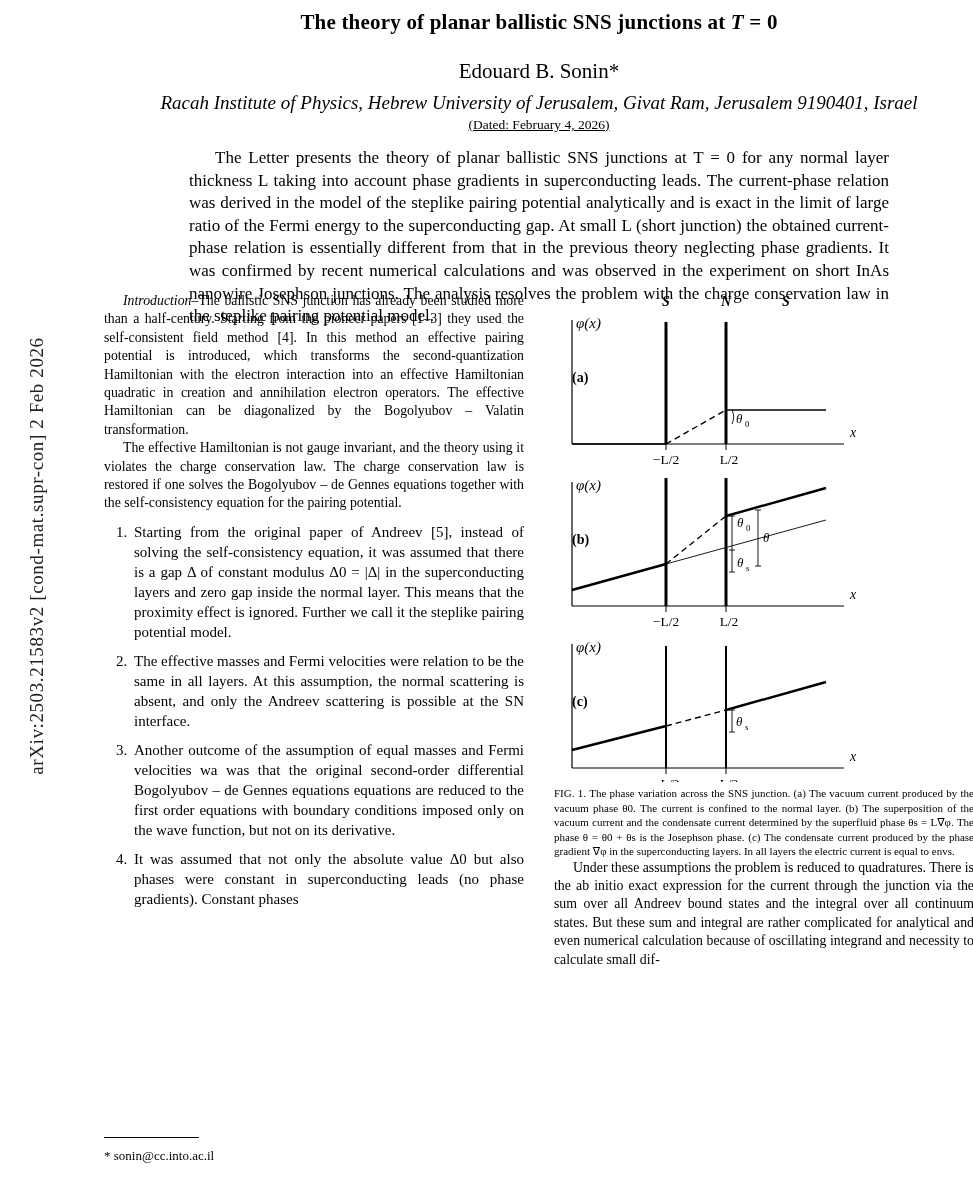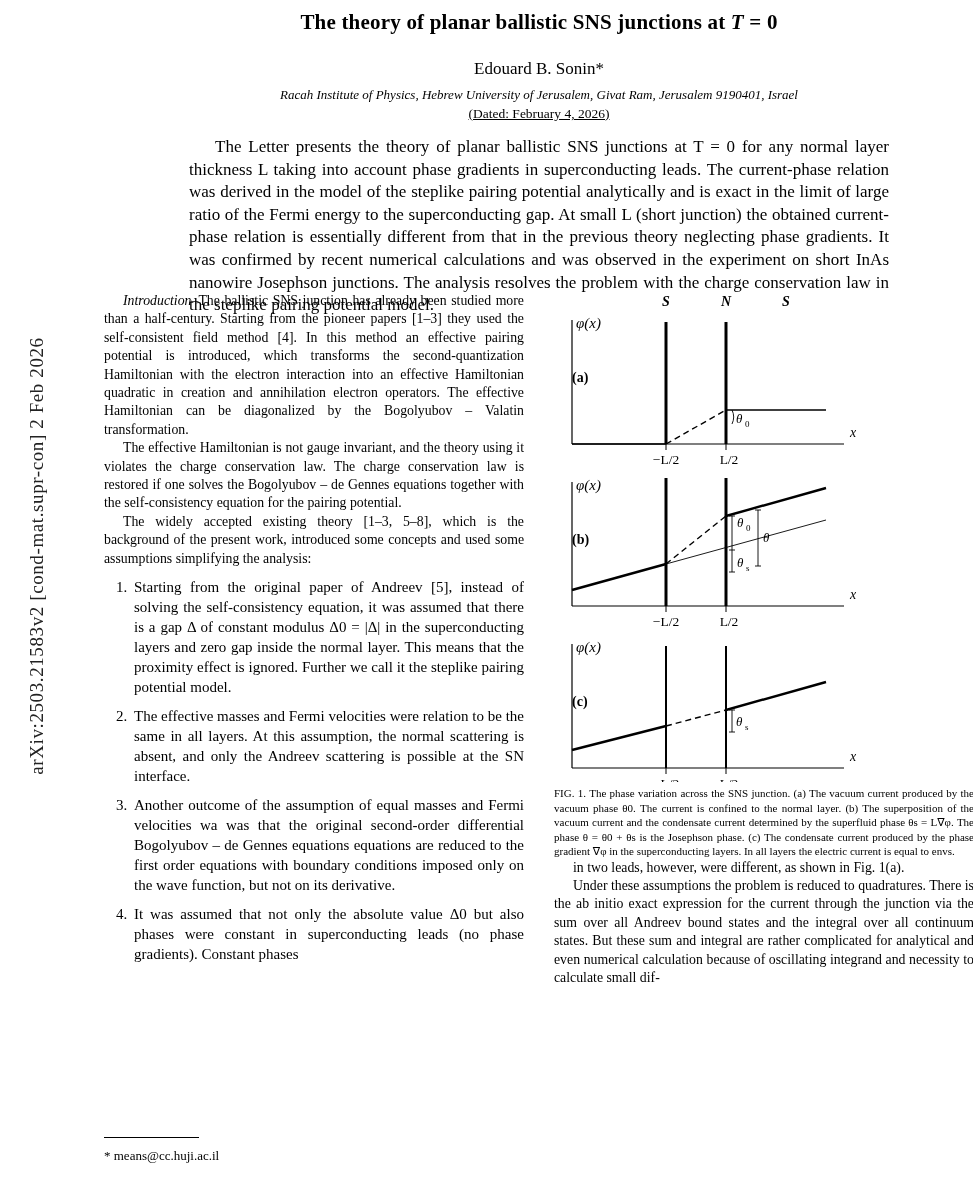--- a/index.html
+++ b/index.html
@@ -44,26 +44,26 @@
   }
   .title {
     text-align: center;
     font-size: 21px;
     font-weight: bold;
     margin-top: 10px;
     letter-spacing: 0.2px;
   }
   .author {
     text-align: center;
-    font-size: 17px;
+    font-size: 21px;
     margin-top: 24px;
   }
   .affil {
     text-align: center;
-    font-size: 13px;
+    font-size: 19px;
     font-style: italic;
     margin-top: 8px;
   }
   .dated {
     text-align: center;
     font-size: 13.5px;
     margin-top: 3px;
     text-decoration: underline;
   }
   .abstract {
@@ -159,31 +159,30 @@
     <div class="affil">Racah Institute of Physics, Hebrew University of Jerusalem, Givat Ram, Jerusalem 9190401, Israel</div>
     <div class="dated">(Dated: February 4, 2026)</div>
 
     <div class="abstract">The Letter presents the theory of planar ballistic SNS junctions at T = 0 for any normal layer thickness L taking into account phase gradients in superconducting leads. The current-phase relation was derived in the model of the steplike pairing potential analytically and is exact in the limit of large ratio of the Fermi energy to the superconducting gap. At small L (short junction) the obtained current-phase relation is essentially different from that in the previous theory neglecting phase gradients. It was confirmed by recent numerical calculations and was observed in the experiment on short InAs nanowire Josephson junctions. The analysis resolves the problem with the charge conservation law in the steplike pairing potential model.</div>
 
     <div class="columns">
 
       <div class="col left">
         <p class="first"><span class="it">Introduction–</span><span>The ballistic SNS junction has already been studied more than a half-century. Starting from the pioneer papers [1–3] they used the self-consistent field method [4]. In this method an effective pairing potential is introduced, which transforms the second-quantization Hamiltonian with the electron interaction into an effective Hamiltonian quadratic in creation and annihilation electron operators. The effective Hamiltonian can be diagonalized by the Bogolyubov – Valatin transformation.</span></p>
         <p>The effective Hamiltonian is not gauge invariant, and the theory using it violates the charge conservation law. The charge conservation law is restored if one solves the Bogolyubov – de Gennes equations together with the self-consistency equation for the pairing potential.</p>
-        <p>The widely accepted existing theory [1–3, 5–8], which is the background of the present work, introduced some concepts and used some assumptions simplifying the analysis:</p>
 
         <ol class="assump">
           <li>Starting from the original paper of Andreev [5], instead of solving the self-consistency equation, it was assumed that there is a gap Δ of constant modulus Δ0 = |Δ| in the superconducting layers and zero gap inside the normal layer. This means that the proximity effect is ignored. Further we call it the steplike pairing potential model.</li>
           <li>The effective masses and Fermi velocities were relation to be the same in all layers. At this assumption, the normal scattering is absent, and only the Andreev scattering is possible at the SN interface.</li>
           <li>Another outcome of the assumption of equal masses and Fermi velocities wa was that the original second-order differential Bogolyubov – de Gennes equations equations are reduced to the first order equations with boundary conditions imposed only on the wave function, but not on its derivative.</li>
           <li>It was assumed that not only the absolute value Δ0 but also phases were constant in superconducting leads (no phase gradients). Constant phases</li>
         </ol>
 
         <div class="footnote-rule"></div>
-        <div class="footnote">* means@cc.huji.ac.il</div>
+        <div class="footnote">* sonin@cc.into.ac.il</div>
       </div>
 
       <div class="col right">
 
         <div class="figure">
           <svg width="420" height="490" viewBox="0 0 420 490" xmlns="http://www.w3.org/2000/svg">
 
             <text x="112" y="14" font-family="Liberation Serif, serif" font-size="14" font-style="italic" font-weight="bold" text-anchor="middle">S</text>
             <text x="172" y="14" font-family="Liberation Serif, serif" font-size="14" font-style="italic" font-weight="bold" text-anchor="middle">N</text>
             <text x="232" y="14" font-family="Liberation Serif, serif" font-size="14" font-style="italic" font-weight="bold" text-anchor="middle">S</text>
@@ -272,19 +271,18 @@
               <line x1="172" y1="152" x2="172" y2="158" stroke="#000" stroke-width="1"></line>
               <text x="112" y="172" font-family="Liberation Serif, serif" font-size="13.5" text-anchor="middle">−L/2</text>
               <text x="175" y="172" font-family="Liberation Serif, serif" font-size="13.5" text-anchor="middle">L/2</text>
               <text x="64" y="168" font-family="Liberation Serif, serif" font-size="13">.</text>
             </g>
           </svg>
         </div>
 
         <div class="figcaption">FIG. 1.  The phase variation across the SNS junction. (a) The vacuum current produced by the vacuum phase θ0. The current is confined to the normal layer. (b) The superposition of the vacuum current and the condensate current determined by the superfluid phase θs = L∇φ. The phase θ = θ0 + θs is the Josephson phase. (c) The condensate current produced by the phase gradient ∇φ in the superconducting layers. In all layers the electric current is equal to envs.</div>
 
-        <p class="rightpara indent-block">in two leads, however, were different, as shown in Fig. 1(a).</p>
         <p class="rightpara">Under these assumptions the problem is reduced to quadratures. There is the ab initio exact expression for the current through the junction via the sum over all Andreev bound states and the integral over all continuum states. But these sum and integral are rather complicated for analytical and even numerical calculation because of oscillating integrand and necessity to calculate small dif-</p>
       </div>
 
     </div>
   </div>
 </div>
 
 </body></html>

